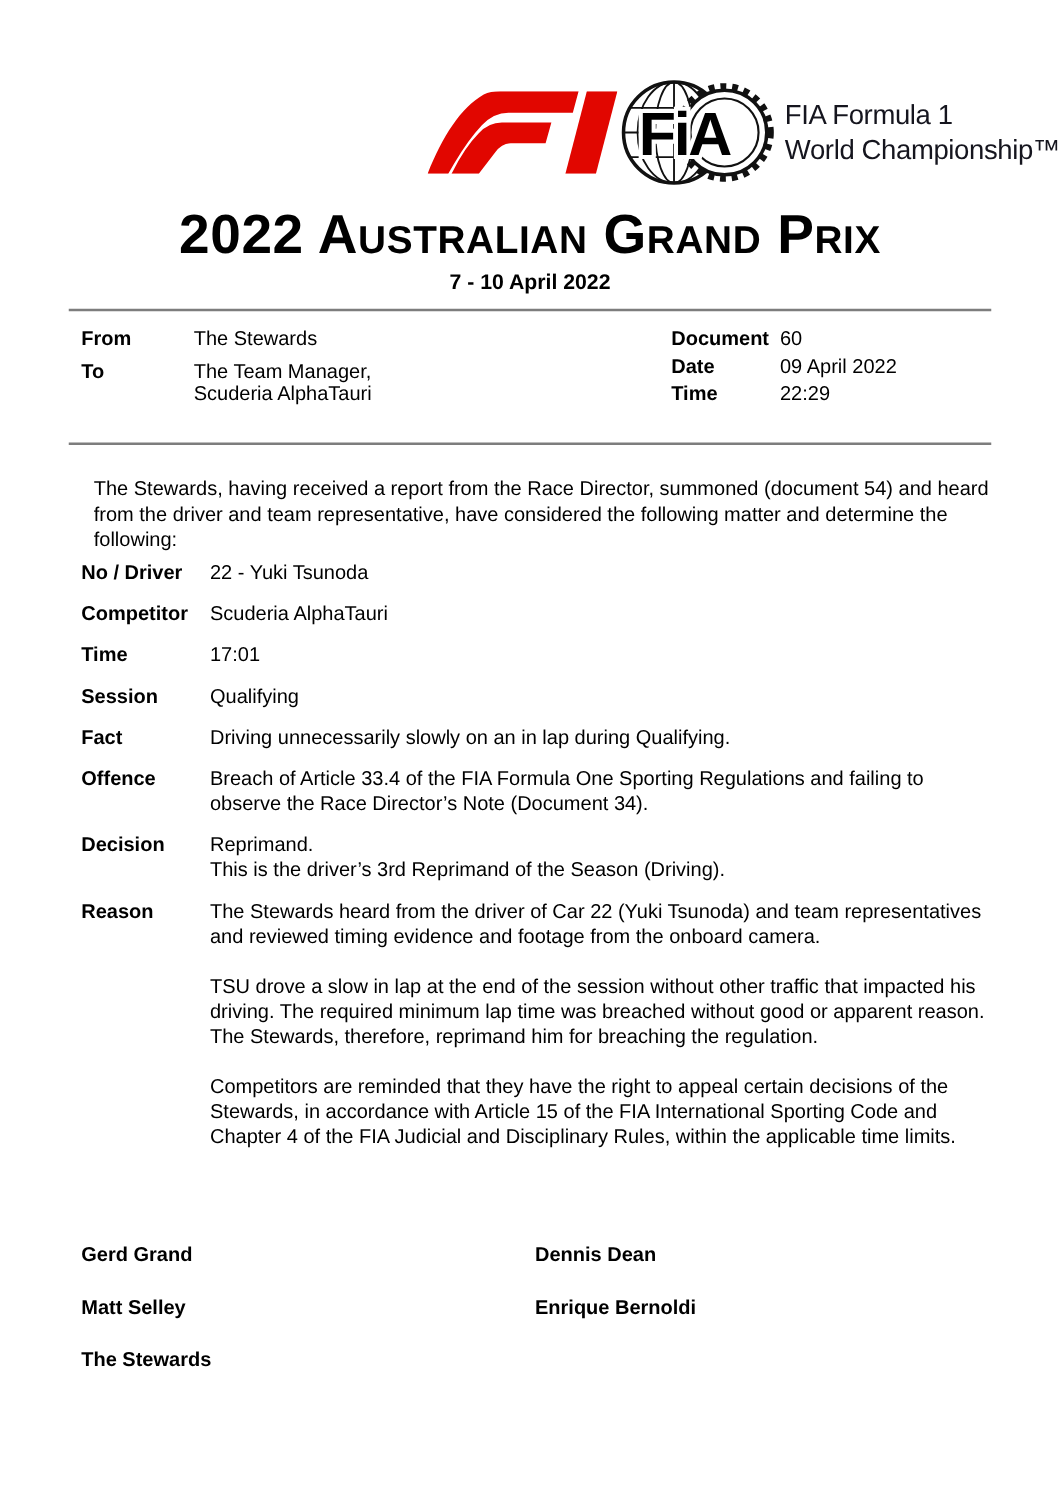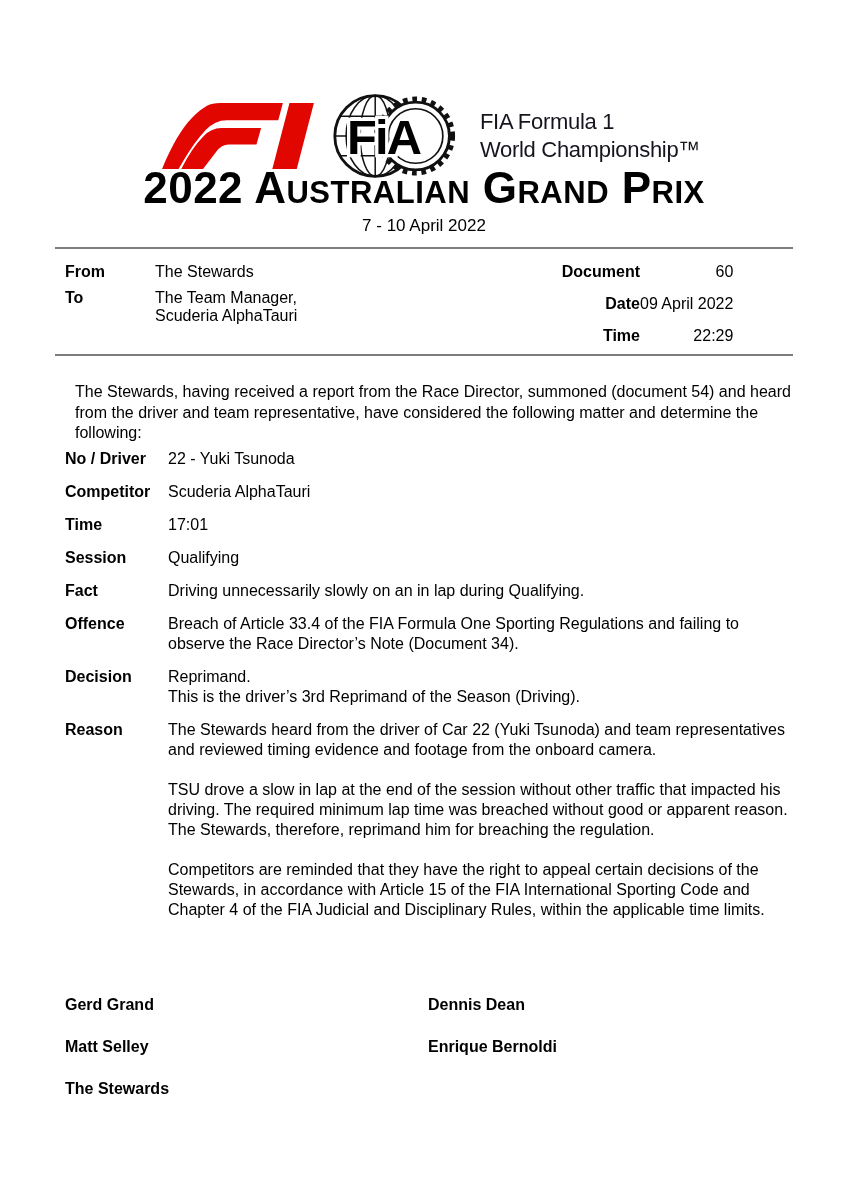--- a/index.html
+++ b/index.html
@@ -5,48 +5,48 @@
   html,body { margin:0; padding:0; background:#ffffff; }
   .page {
     position:relative; width:848px; height:1200px; margin:0 auto;
     background:#ffffff; color:#000;
     font-family:"Liberation Sans", sans-serif; font-size:16px;
     overflow:hidden;
   }
 
   
   .logos {
-    position:absolute; top:90px; left:0; width:100%;
-    display:flex; justify-content:center; align-items:center; gap:16px;
+    position:absolute; top:60px; left:0; width:100%;
+    display:flex; justify-content:flex-end; align-items:center; gap:0;
     padding-left:14px; box-sizing:border-box;
   }
   .f1-svg { width:152px; height:66px; flex:0 0 auto; }
   .fia-svg { width:124px; height:92px; flex:0 0 auto; margin-left:2px; }
   .wordmark {
     margin-left:8px; font-size:22px; line-height:28px;
     color:#15151E; letter-spacing:-0.3px; white-space:nowrap;
   }
 
   
   .title-block { position:absolute; top:163px; left:0; width:100%; text-align:center; }
   .title-block h1 {
     margin:0; font-size:44px; font-weight:bold;
     font-variant:small-caps; letter-spacing:0.5px;
   }
-  .dates { font-size:17px; font-weight:normal; margin-top:3px; }
+  .dates { font-size:17px; font-weight:bold; margin-top:3px; }
 
   
   .rule { position:absolute; left:55px; width:738px; height:2px; background:#7d7d7d; }
   .rule-1 { top:247px; }
   .rule-2 { top:354px; }
 
   
   .meta { position:absolute; top:263px; left:65px; width:728px; height:80px; }
   .meta-left  { position:absolute; left:0; top:0; display:grid; grid-template-columns:90px auto; row-gap:8px; }
-  .meta-right { position:absolute; left:488px; top:0; display:grid; grid-template-columns:87px auto; row-gap:14px;text-align:right; }
+  .meta-right { position:absolute; left:472px; top:0; display:grid; grid-template-columns:87px auto; row-gap:4px; }
   .label { font-weight:bold; }
   .pre { white-space:pre-line; }
 
   
   .intro {
     position:absolute; top:372px; left:65px; width:733px; margin:10px;
     line-height:20.5px;
   }
 
   

